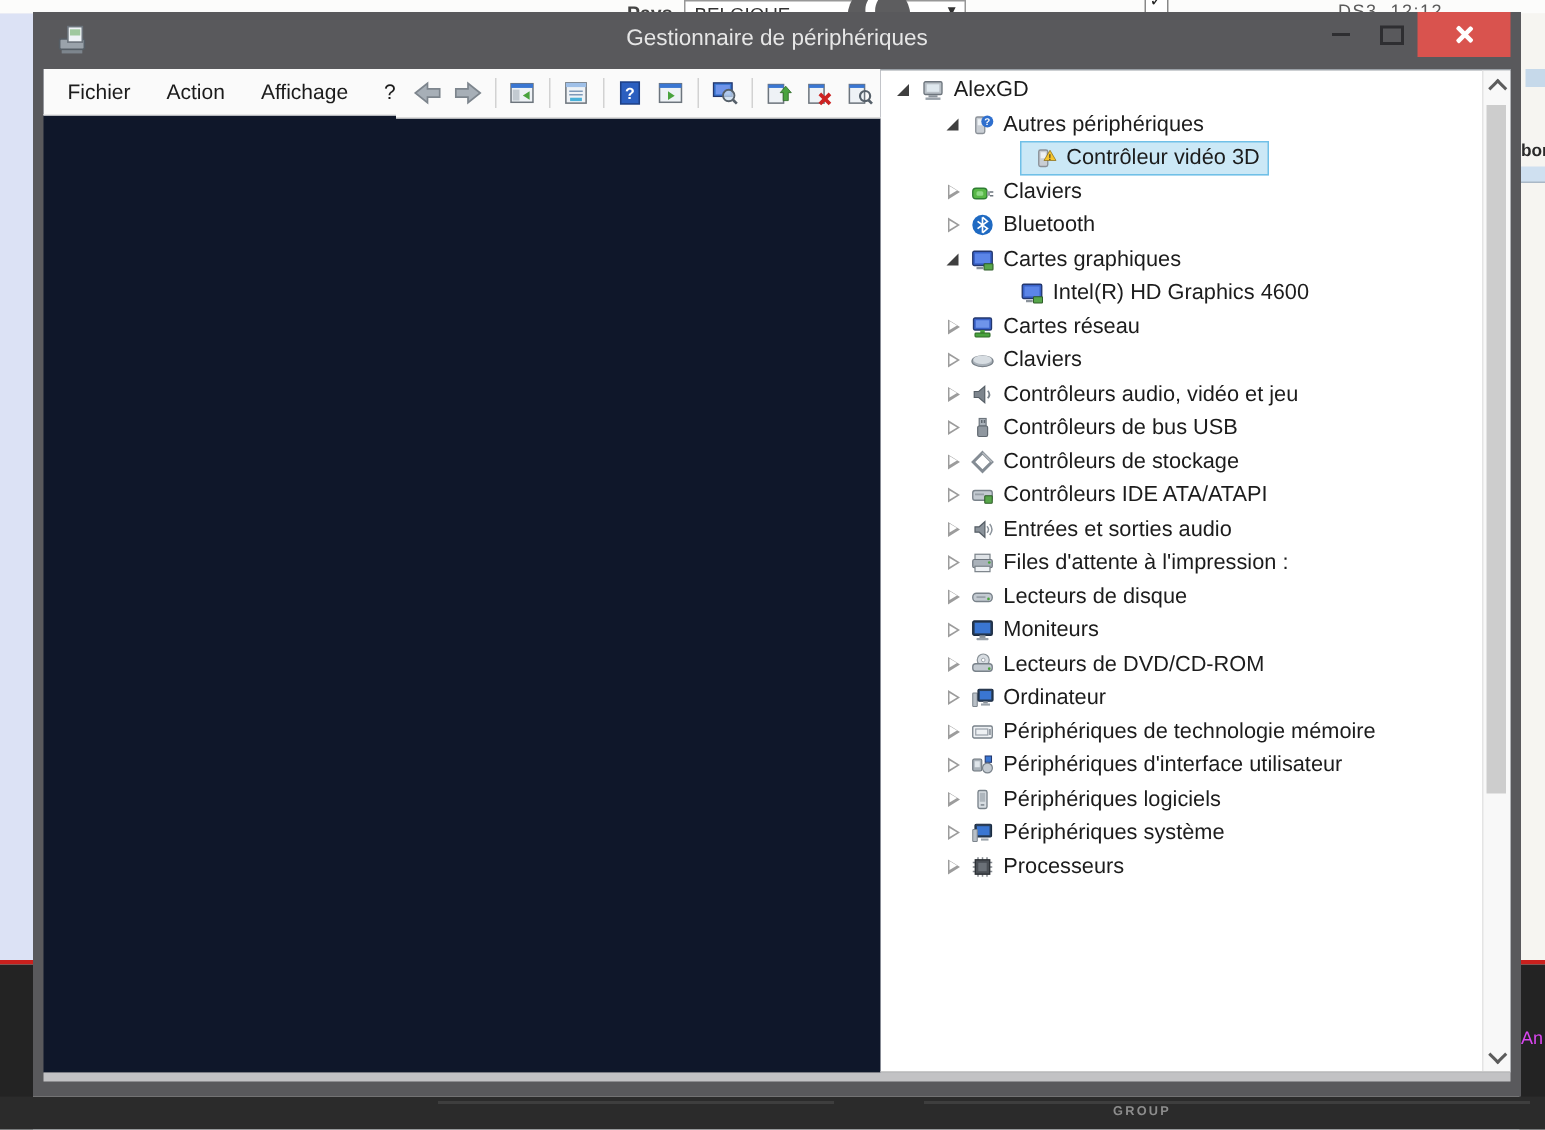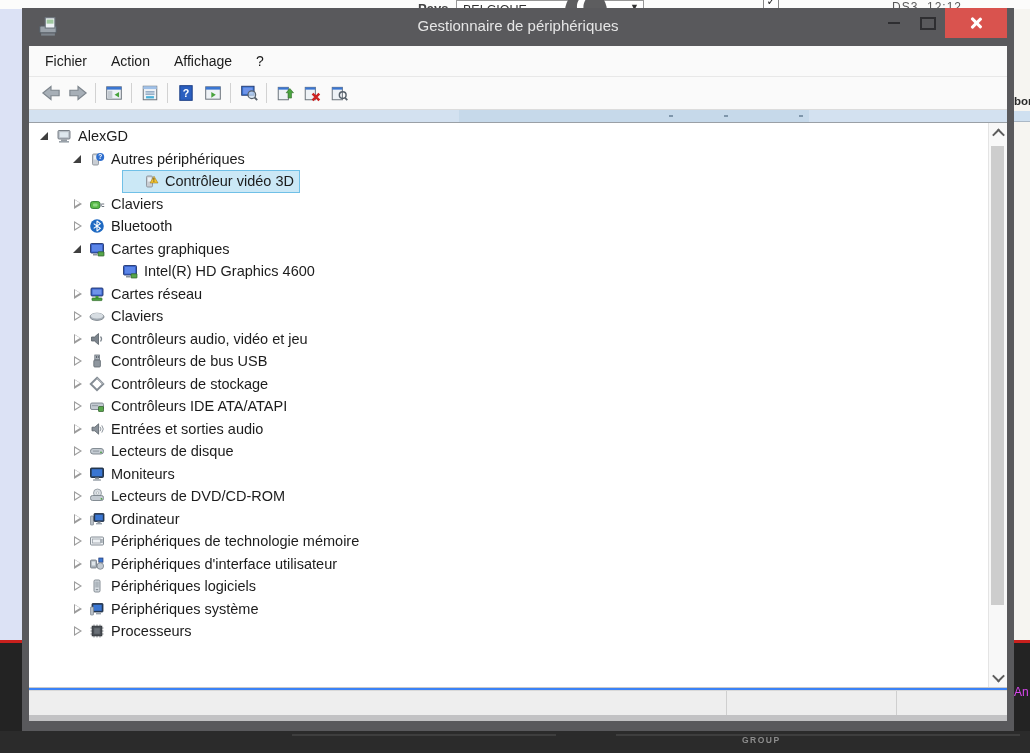--- a/index.html
+++ b/index.html
@@ -39,21 +39,21 @@
   .win-controls{position:absolute;right:7px;top:0;height:30px;display:flex;}
   .btn-min,.btn-max{width:34px;height:30px;display:flex;align-items:center;justify-content:center;}
   .btn-close{width:62px;height:30px;background:#d9534e;display:flex;align-items:center;justify-content:center;}
   .dash{width:12px;height:2px;background:#2e2e31;}
   .sq{width:12px;height:9px;border:2px solid #2e2e31;}
   .x-icon{position:relative;width:14px;height:14px;}
   .x-icon::before,.x-icon::after{content:'';position:absolute;left:6px;top:0;width:2.6px;height:14px;background:#fff;border-radius:1px;}
   .x-icon::before{transform:rotate(45deg);}
   .x-icon::after{transform:rotate(-45deg);}
 
-  .client{position:absolute;left:7px;right:7px;top:38px;bottom:16px;background:#3b82f6;display:flex;flex-direction:column;}
+  .client{position:absolute;left:7px;right:7px;top:38px;bottom:16px;background:#0f172a;display:flex;flex-direction:row;}
   .bottom-band{position:absolute;left:7px;right:7px;bottom:10px;height:6px;background:#c2c2c4;z-index:1;}
 
   .menubar{height:30px;background:#fafafa;border-bottom:1px solid #e8e8e8;display:flex;align-items:center;padding-left:16px;flex:none;}
   .menu-item{font-size:14px;color:#1b1b1b;margin-right:24px;}
   .menubar .last{margin-right:0;}
 
   .toolbar{height:32px;background:#fafafa;border-bottom:1px solid #dcdcdc;display:flex;align-items:center;padding-left:8px;flex:none;}
   .tb-btn{width:27px;height:26px;display:flex;align-items:center;justify-content:center;flex:none;}
   .tb-sep{width:1px;height:20px;background:#d2d2d2;margin:0 4px;flex:none;}
 
@@ -63,21 +63,21 @@
 
   .treepanel{flex:1;background:#fff;border-top:1px solid #9aa0a6;border-bottom:1px solid #c9c9c9;position:relative;overflow:hidden;}
   .tree-rows{position:absolute;left:0;top:2px;right:18px;}
   .tree-row{height:22.5px;display:flex;align-items:center;white-space:nowrap;}
   .glyph{width:16px;height:16px;position:relative;flex:none;}
   .glyph.expanded::after{content:'';position:absolute;left:3px;top:4px;width:0;height:0;border-left:8px solid transparent;border-bottom:8px solid #3f3f3f;}
   .glyph.collapsed::before{content:'';position:absolute;left:4px;top:3px;width:0;height:0;border-top:5px solid transparent;border-bottom:5px solid transparent;border-left:8px solid #9c9c9c;}
   .glyph.collapsed::after{content:'';position:absolute;left:5.4px;top:4.6px;width:0;height:0;border-top:3.4px solid transparent;border-bottom:3.4px solid transparent;border-left:5.4px solid #fff;}
   .t-icon{width:16px;height:16px;margin-left:3px;flex:none;display:flex;}
   .t-label{font-size:14.5px;color:#1c1c1c;margin-left:6px;}
-  .sel-box{display:flex;align-items:center;background:#cbe8f6;border:1px solid #70c0e7;padding:1px 5px 1px 20px;margin-left:3px;height:19px;}
+  .sel-box{display:flex;align-items:center;background:#cbe8f6;border:1px solid #70c0e7;padding:1px 5px 1px 8px;margin-left:3px;height:19px;}
   .sel-box .t-icon{margin-left:0;}
   .ind0{margin-left:8px;} .ind1{margin-left:41px;} .ind2{margin-left:74px;}
 
   .vscroll{position:absolute;right:0;top:0;bottom:0;width:18px;background:#f8f8f8;border-left:1px solid #e4e4e4;}
   .sb-up{position:absolute;top:2px;left:0;width:18px;height:16px;display:flex;align-items:center;justify-content:center;}
   .sb-down{position:absolute;bottom:2px;left:0;width:18px;height:16px;display:flex;align-items:center;justify-content:center;}
   .chev{width:7px;height:7px;border-left:2px solid #5c5c5c;border-top:2px solid #5c5c5c;}
   .chev.up{transform:rotate(45deg) translate(1px,1px);}
   .chev.down{transform:rotate(225deg) translate(1px,1px);}
   .sb-thumb{position:absolute;left:2px;width:13px;top:23px;height:459px;background:#cdcdcd;}
@@ -411,20 +411,32 @@
                   <path d="M3 6.2 h2.8 l3.8 -3.4 v10.4 l-3.8 -3.4 h-2.8 Z" fill="#8b939b" stroke="#565e66" stroke-width="0.8"></path>
                   <path d="M11 5.8 q2 2.2 0 4.4 M12.8 4.4 q3 3.6 0 7.2" stroke="#8b939b" stroke-width="1" fill="none"></path>
                 </svg>
               </span>
               <span class="t-label">Entrées et sorties audio</span>
             </div>
             <div class="tree-row">
               <span class="glyph ind1 collapsed"></span>
               <span class="t-icon">
                 <svg width="16" height="16" viewBox="0 0 16 16">
+                  <rect x="3" y="2.5" width="10" height="4" fill="#dfe3e7" stroke="#7a8289" stroke-width="0.8"></rect>
+                  <rect x="1.5" y="6" width="13" height="5.5" rx="1" fill="#aab2ba" stroke="#6d757d" stroke-width="0.8"></rect>
+                  <circle cx="12.5" cy="8" r="0.9" fill="#49a33e"></circle>
+                  <rect x="3" y="10.5" width="10" height="3.6" fill="#eef1f4" stroke="#7a8289" stroke-width="0.8"></rect>
+                </svg>
+              </span>
+              <span class="t-label">Files d'attente à l'impression :</span>
+            </div>
+            <div class="tree-row">
+              <span class="glyph ind1 collapsed"></span>
+              <span class="t-icon">
+                <svg width="16" height="16" viewBox="0 0 16 16">
                   <rect x="1.5" y="5.5" width="13" height="5.5" rx="2.5" fill="#c3cad1" stroke="#79828a" stroke-width="0.9"></rect>
                   <rect x="4" y="7.5" width="6" height="1.2" fill="#98a0a8"></rect>
                   <circle cx="12" cy="9.3" r="0.9" fill="#49a33e"></circle>
                 </svg>
               </span>
               <span class="t-label">Lecteurs de disque</span>
             </div>
             <div class="tree-row">
               <span class="glyph ind1 collapsed"></span>
               <span class="t-icon">

